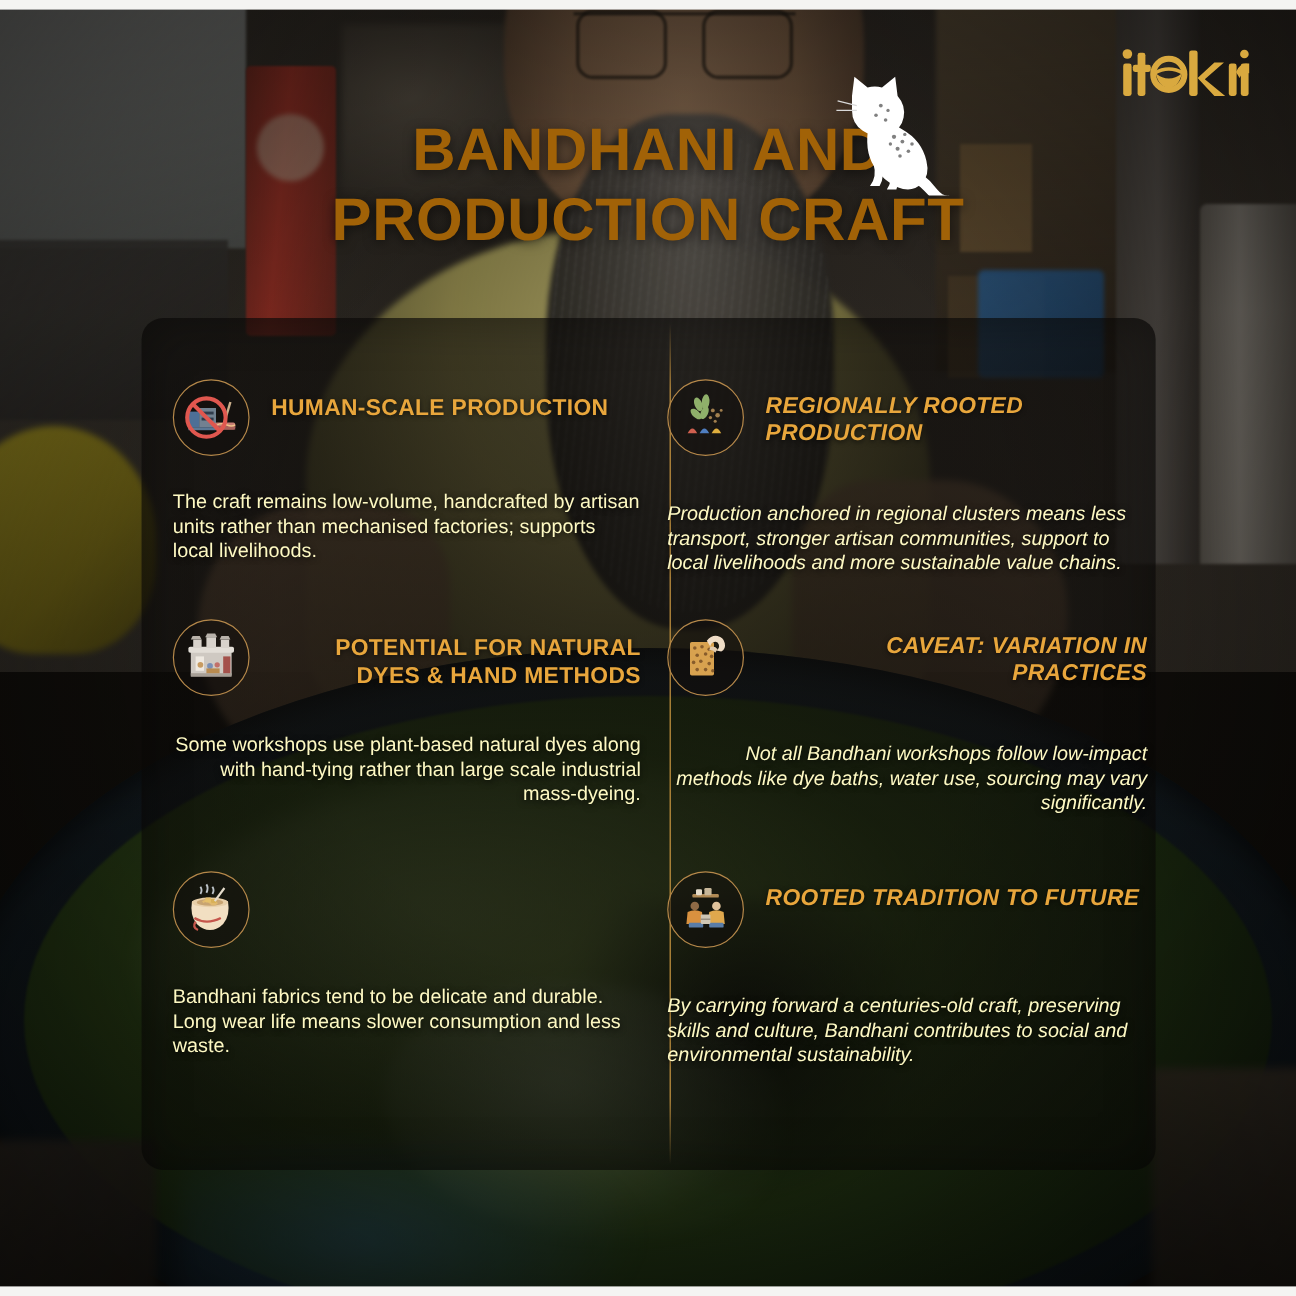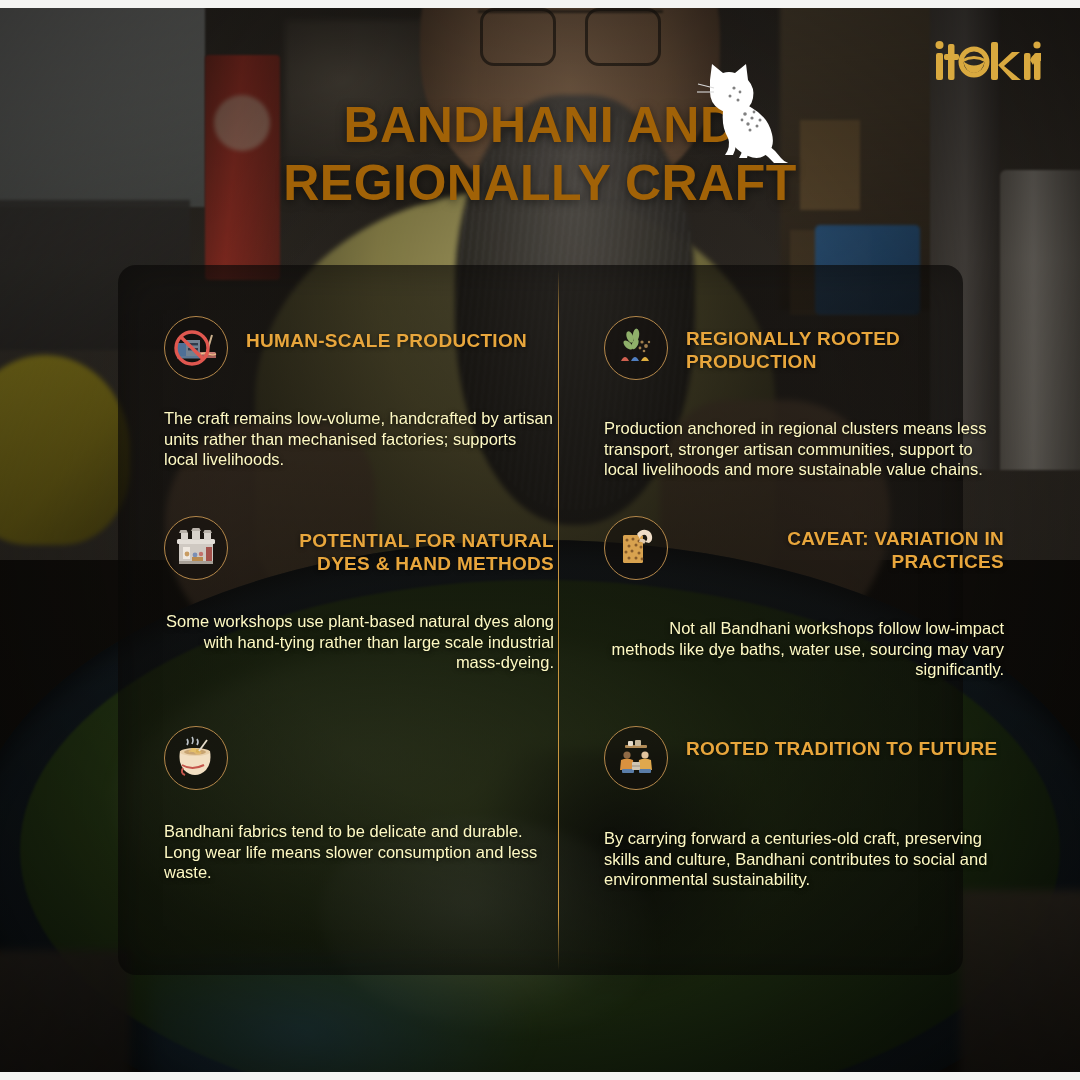--- a/index.html
+++ b/index.html
@@ -219,22 +219,22 @@
     box-shadow:0 0 40px rgba(0,0,0,.35) inset;
   }
   .divider {
     position:absolute; left:558px; top:270px; width:1px; height:700px;
     background:linear-gradient(180deg, rgba(201,150,64,0) 0%, #c99640 8%, #c99640 92%, rgba(201,150,64,0) 100%);
   }
 
   
   .grid { position:absolute; left:0; top:0; width:1080px; height:1080px; }
   .card { position:absolute; }
-  .card.l { left:164px; width:390px; }
-  .card.r { left:604px; width:400px; }
+  .card.l { left:144px; width:390px; }
+  .card.r { left:556px; width:400px;font-style:italic; }
   .row1 { top:316px; } .row2 { top:516px;text-align:right; } .row3 { top:726px; }
 
   .card-head { display:flex; align-items:flex-start; gap:18px; }
   .icon-circle {
     flex:0 0 auto; width:64px; height:64px; border-radius:50%;
     border:1.5px solid #b5884a;
     background:rgba(18,15,12,.55);
     display:flex; align-items:center; justify-content:center;
     overflow:hidden;
   }
@@ -315,21 +315,21 @@
         <circle cx="103" cy="5" r="3.6"></circle>
       </g>
       <circle cx="40" cy="22" r="13" fill="none" stroke="#d9a93f" stroke-width="5"></circle>
       <path d="M29 21 q11 9 22 0 q-3 12 -11 12 q-8 0 -11 -12 z" fill="#d9a93f"></path>
       <path d="M28 21 q12 -7 24 0" fill="none" stroke="#d9a93f" stroke-width="3"></path>
     </svg>
   </div>
 
   <div class="title-wrap">
     <div class="title-line">BANDHANI AND</div>
-    <div class="title-line">REGIONALLY CRAFT</div>
+    <div class="title-line">PRODUCTION CRAFT</div>
     <svg class="cat-icon" viewBox="0 0 110 105">
       <g fill="#ffffff">
         <path d="M20 22 l2 -16 l11 9 q6 -2 12 0 l11 -9 l2 16 q7 8 5 18 q-2 11 -13 14 q-12 3 -21 -3 q-9 -6 -9 -17 q0 -7 0 -12 z"></path>
         <path d="M34 46 q14 -6 28 4 q16 9 20 26 q3 12 -4 19 q-8 8 -20 3 q-12 -5 -20 -18 q-8 -13 -4 -34 z"></path>
         <path d="M62 84 q9 -3 15 2 q8 6 14 14 q5 6 10 5 l-2 6 q-8 2 -15 -6 q-8 -9 -14 -12 q-5 -3 -10 -1 z"></path>
         <path d="M44 78 q4 10 -1 19 l-8 0 q6 -8 3 -18 z"></path>
         <path d="M55 84 q5 8 2 16 l-8 0 q5 -7 2 -15 z"></path>
       </g>
       <g fill="#6b6b6b" opacity=".85">
         <circle cx="44" cy="30" r="1.6"></circle>

